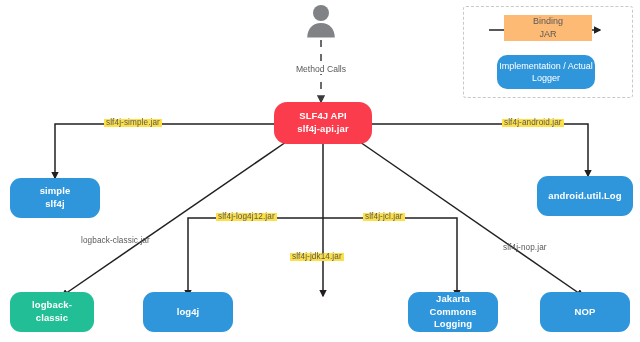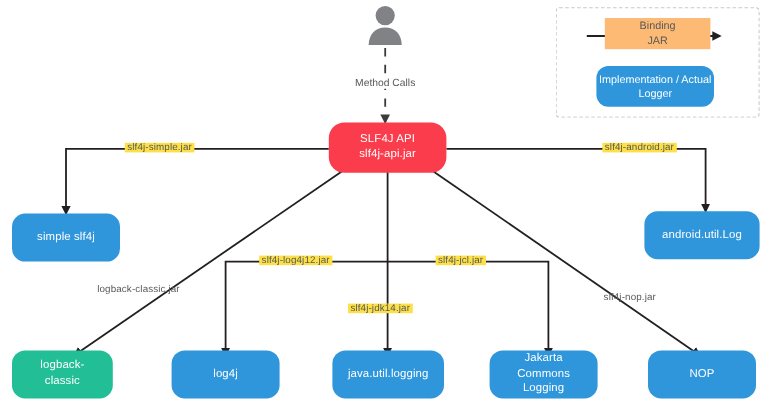--- a/index.html
+++ b/index.html
@@ -29,20 +29,21 @@
     align-items: center;
     justify-content: center;
     text-align: center;
     border-radius: 11px;
     color: #ffffff;
     font-size: 9.5px;
     line-height: 1.35;
     letter-spacing: .1px;
     box-sizing: border-box;
     padding: 2px 20px;
+    font-weight: bold;
   }
   .node.blue  { background: #2f96dc; }
   .node.green { background: #22bf96; }
   .node.api   { background: #fa3c4c; border-radius: 13px; }
   .node .l2 { display: block; }
 
   .edge-label {
     position: absolute;
     color: #58595b;
     font-size: 8.2px;
@@ -183,23 +184,20 @@
   </div>
 
   <div class="node green" style="left:10px; top:292px; width:84px; height:40px;">
     <span>logback-classic</span>
   </div>
 
   <div class="node blue" style="left:143px; top:292px; width:90px; height:40px;text-align:right;">
     <span>log4j</span>
   </div>
 
-  <div class="node blue" style="left:277px; top:292px; width:93px; height:40px;">
-    <span>java.util.logging</span>
-  </div>
 
   <div class="node blue" style="left:408px; top:292px; width:90px; height:40px;">
     <div>
       <span>Jakarta Commons</span>
       <span class="l2">Logging</span>
     </div>
   </div>
 
   <div class="node blue" style="left:540px; top:292px; width:90px; height:40px;">
     <span>NOP</span>

